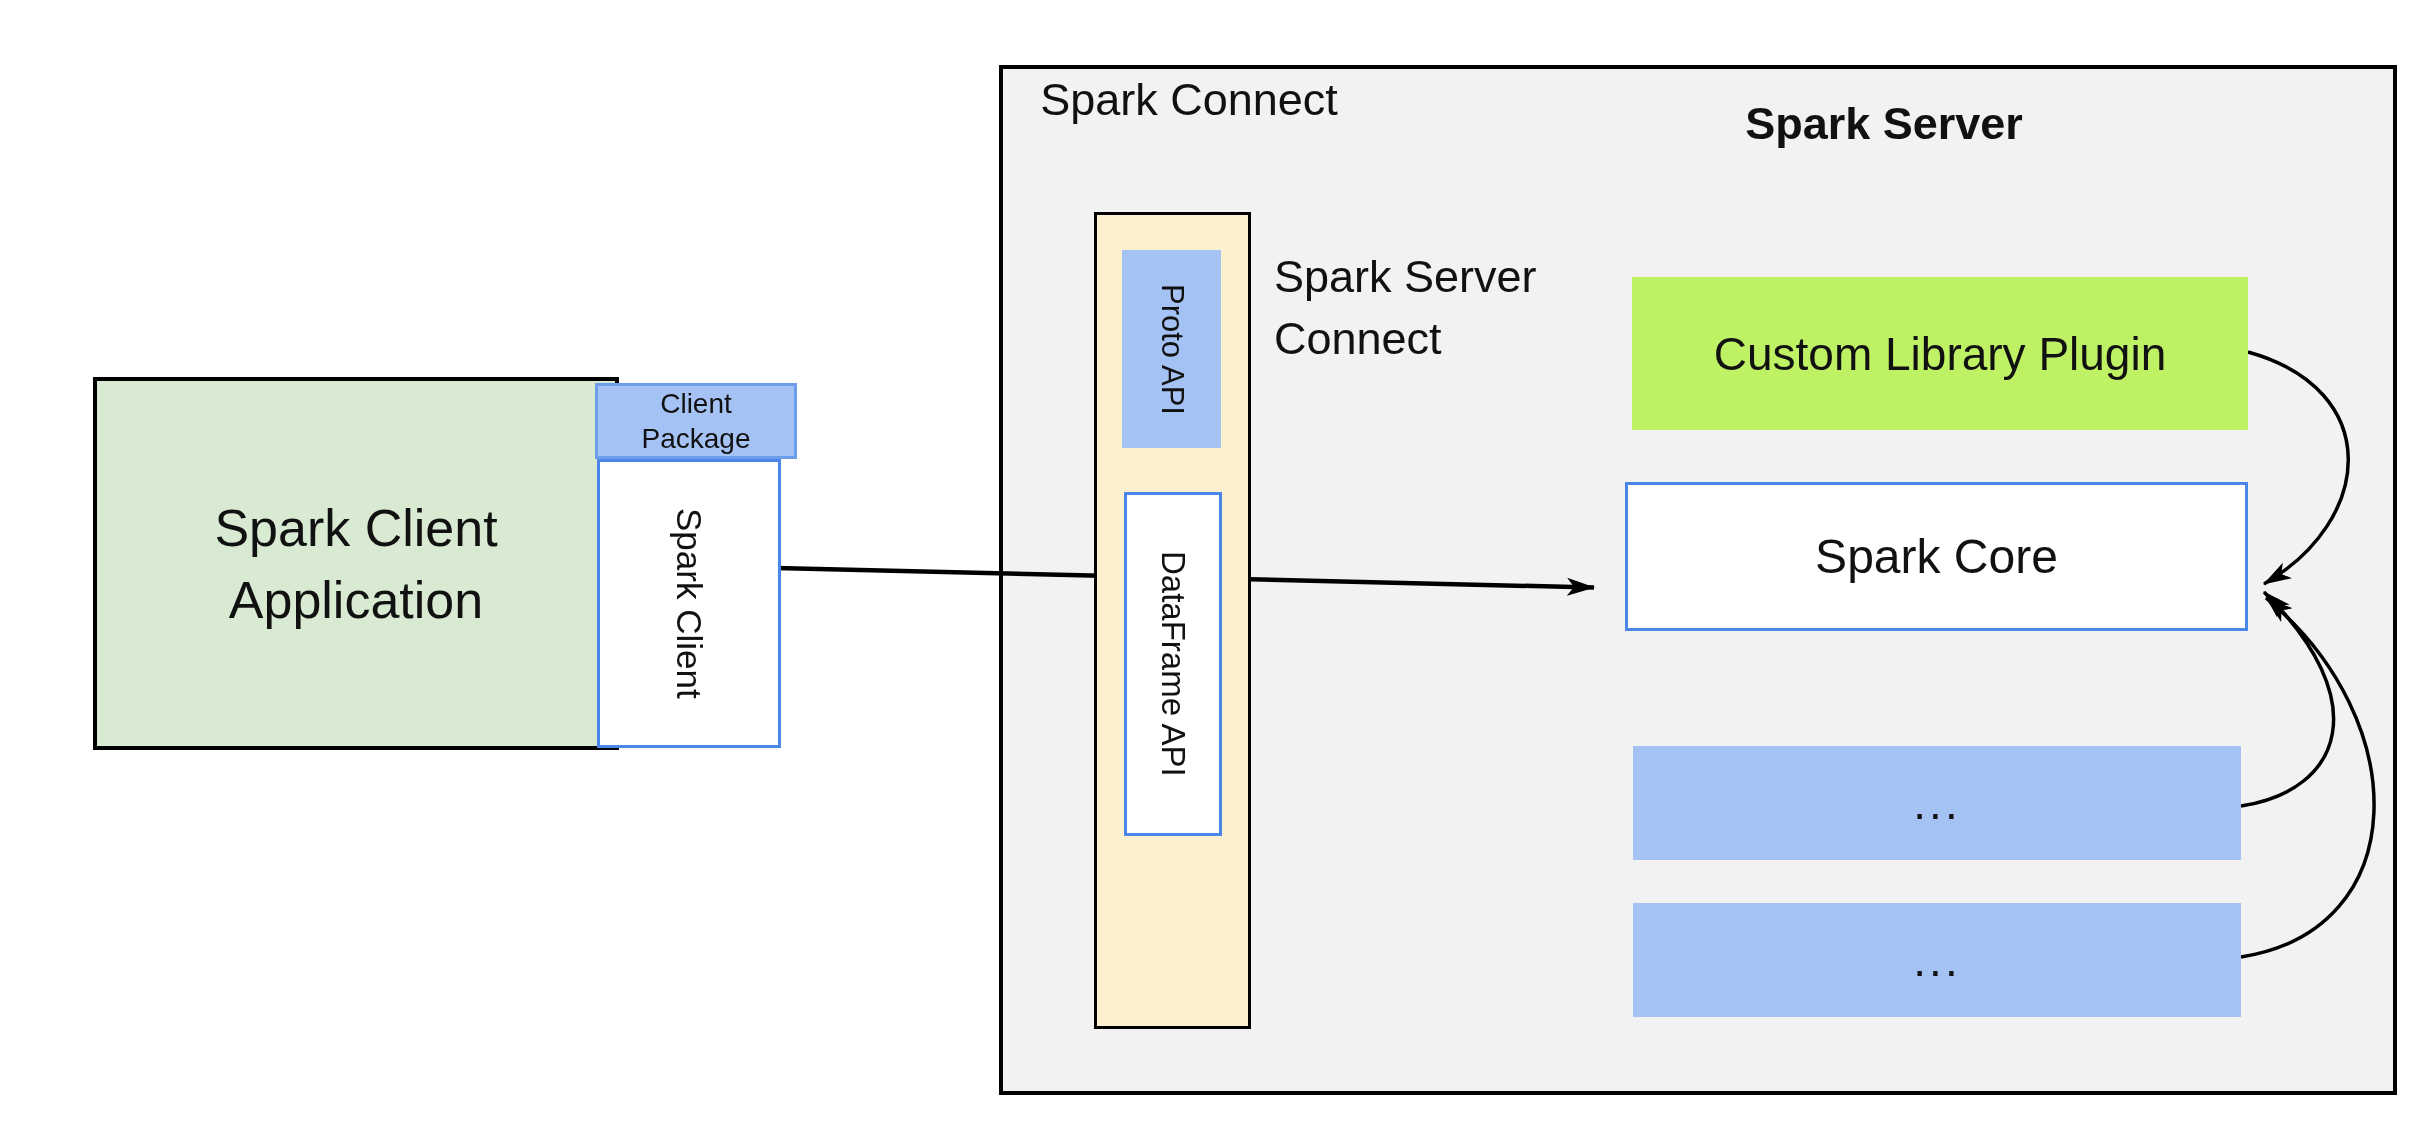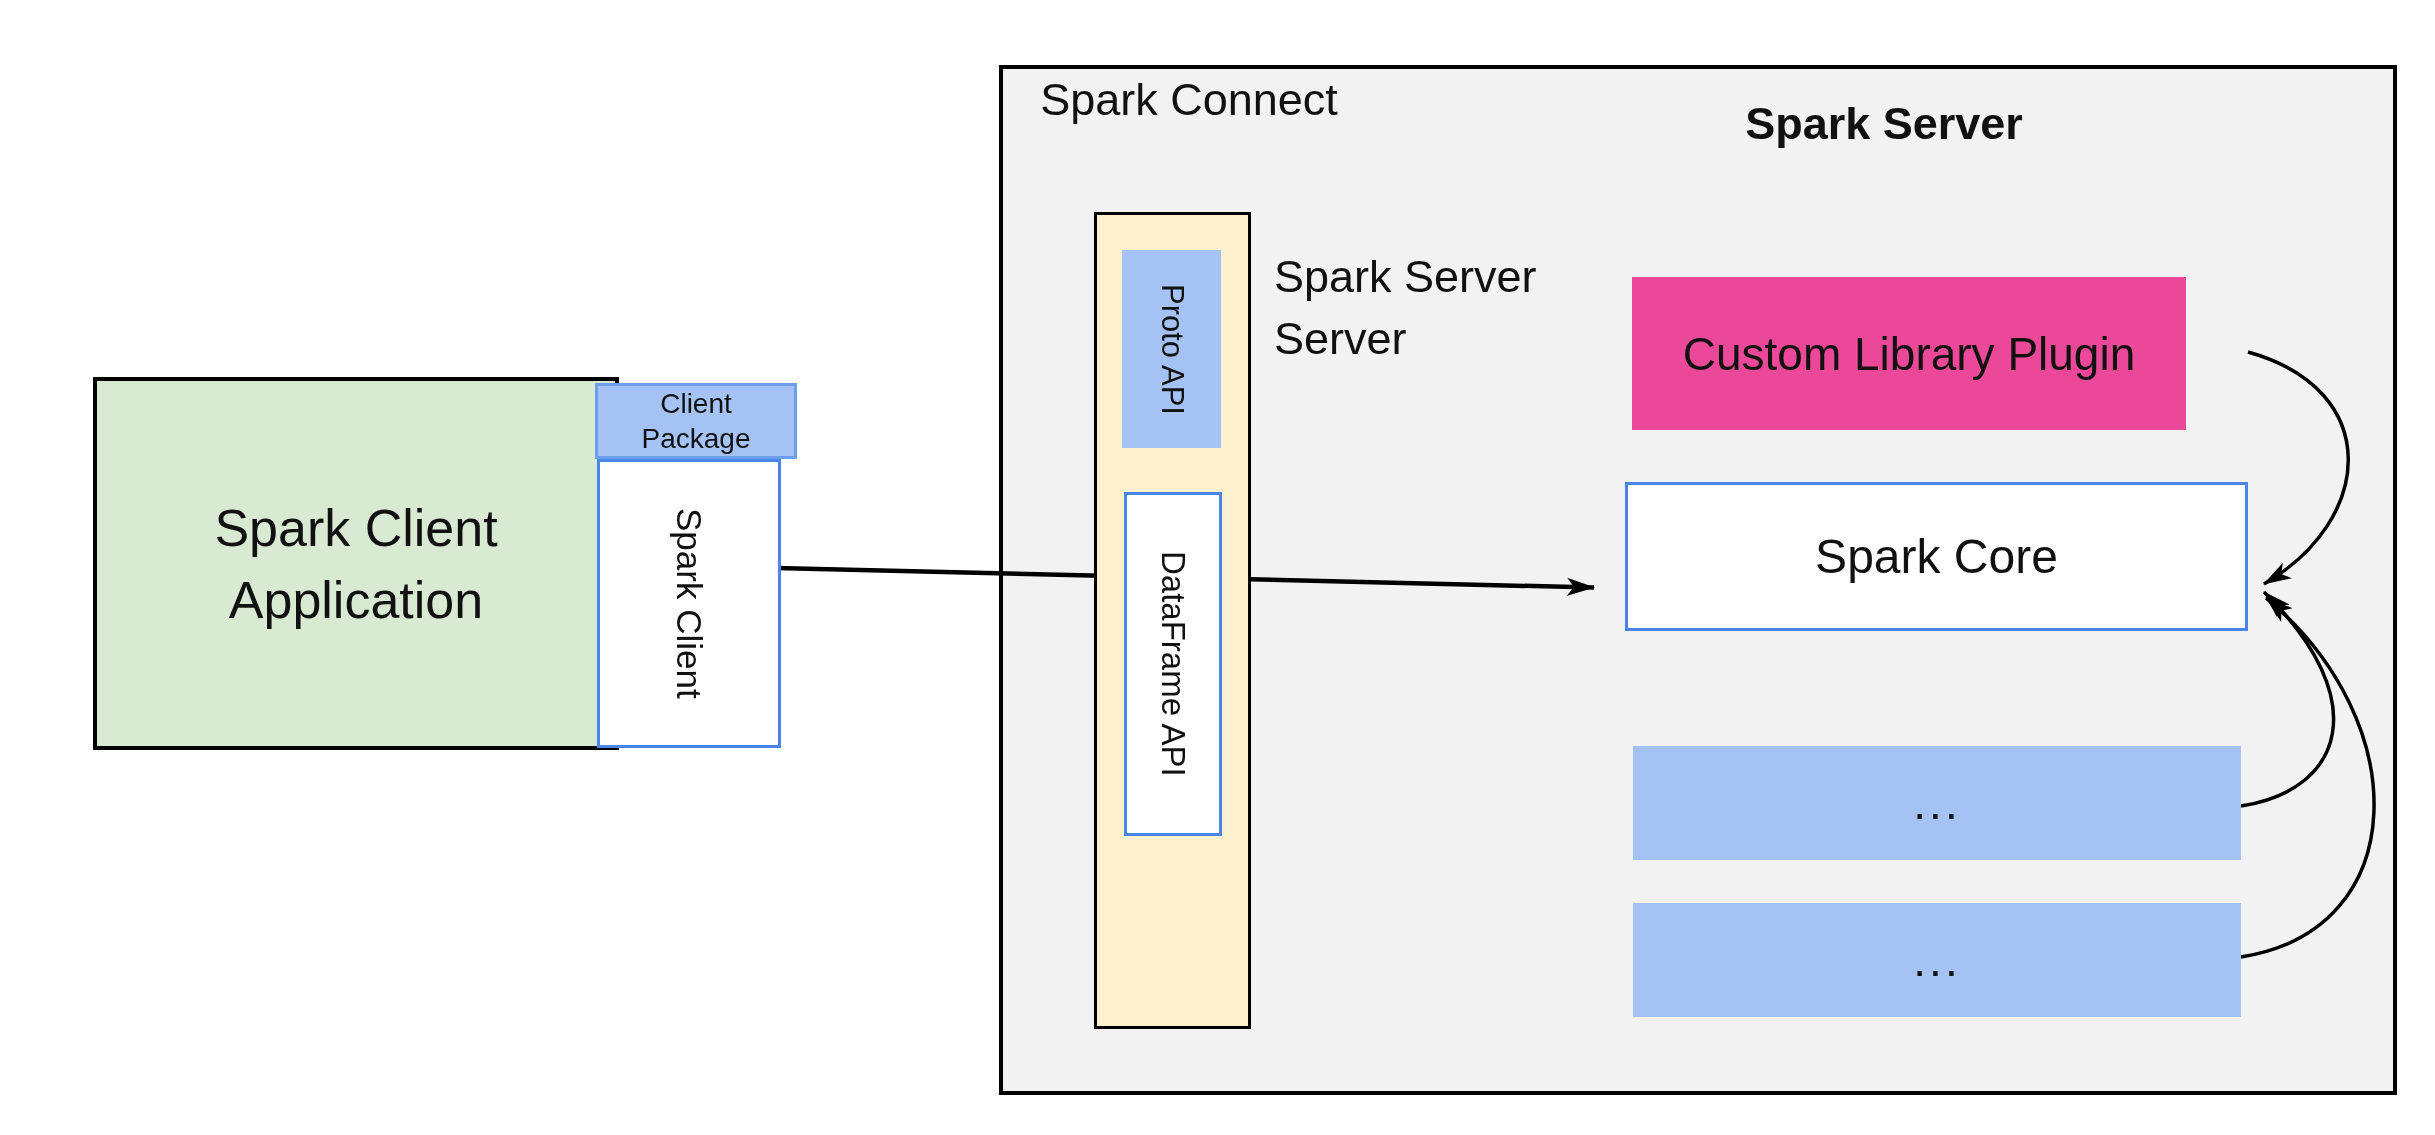--- a/index.html
+++ b/index.html
@@ -22,21 +22,21 @@
   #arrow-layer{left:0;top:0;width:2435px;height:1135px;z-index:2;pointer-events:none;}
   #connect-api-label{left:1005px;top:70px;width:320px;font-size:45px;line-height:60px;z-index:3;text-align:center;}
   #server-title{left:1660px;top:98px;width:400px;font-size:45px;font-weight:bold;z-index:3;text-align:center;}
   #green-box{left:69px;top:377px;width:526px;height:373px;background:#d9ead3;border:4px solid #000;font-size:52px;line-height:72px;z-index:3;}
   #package-box{left:571px;top:383px;width:202px;height:76px;background:#a4c2f4;border:3px solid #6d9eeb;font-size:28px;line-height:35px;z-index:4;}
   #client-box{left:573px;top:459px;width:184px;height:289px;background:#fff;border:3px solid #4a86e8;font-size:35px;z-index:4;}
   #library-box{left:1070px;top:212px;width:157px;height:817px;background:#fdf0ce;border:3px solid #000;z-index:3;}
   #proto-box{left:1098px;top:250px;width:99px;height:198px;background:#a4c2f4;font-size:31px;z-index:4;}
   #dataframe-box{left:1100px;top:492px;width:98px;height:344px;background:#fff;border:3px solid #4a86e8;font-size:33px;z-index:4;}
   #library-label{left:1250px;top:246px;width:420px;font-size:45px;line-height:62px;text-align:left;z-index:3;}
-  #plugin-box{left:1608px;top:277px;width:554px;height:153px;background:#ec4899;font-size:46px;z-index:3;}
+  #plugin-box{left:1608px;top:277px;width:616px;height:153px;background:#bef264;font-size:46px;z-index:3;}
   #core-box{left:1601px;top:482px;width:623px;height:149px;background:#fff;border:3px solid #4a86e8;font-size:48px;z-index:3;}
   #more-box-1{left:1609px;top:746px;width:608px;height:114px;background:#a4c2f4;font-size:46px;letter-spacing:3px;z-index:3;}
   #more-box-2{left:1609px;top:903px;width:608px;height:114px;background:#a4c2f4;font-size:46px;letter-spacing:3px;z-index:3;}
   svg .arrow{stroke:#000;fill:none;}
 </style>
 </head>
 <body>
 
 <div id="stage">
 
@@ -83,21 +83,21 @@
   <div id="proto-box" class="box vtext">
     <span>Proto API</span>
   </div>
 
   <div id="dataframe-box" class="box vtext">
     <span>DataFrame API</span>
   </div>
 
   <div id="library-label" class="abs">
     <div>Spark Server</div>
-    <div>Server</div>
+    <div>Connect</div>
   </div>
 
   <div id="plugin-box" class="box">
     <span>Custom Library Plugin</span>
   </div>
 
   <div id="core-box" class="box">
     <span>Spark Core</span>
   </div>
 

